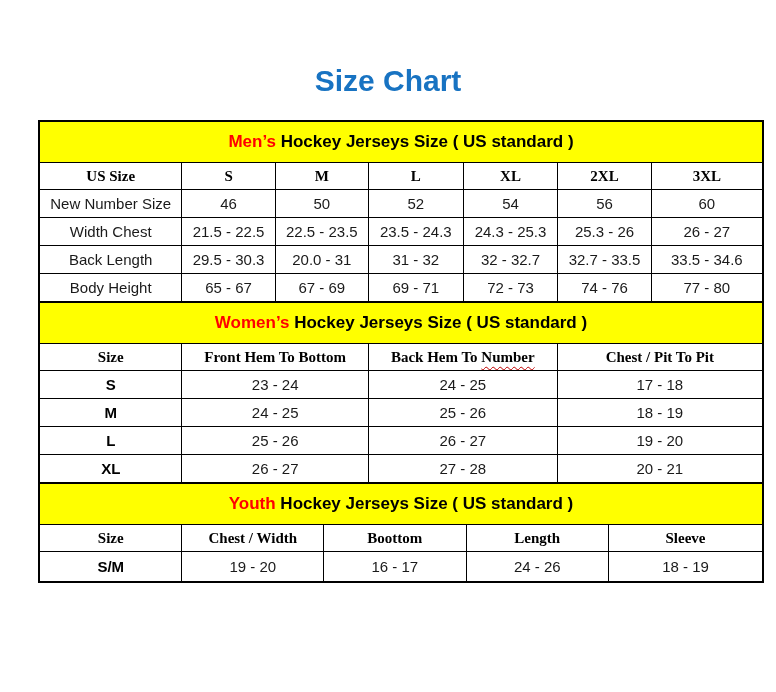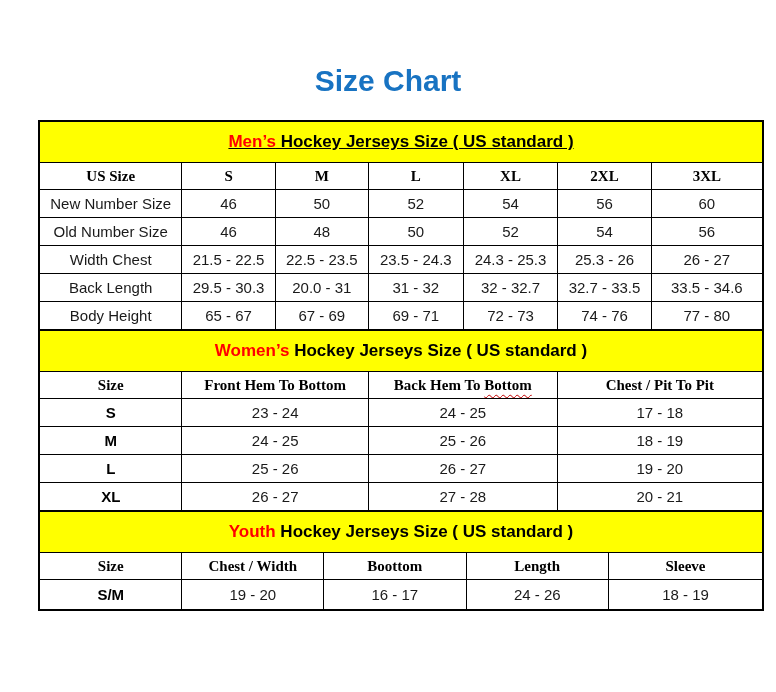--- a/index.html
+++ b/index.html
@@ -92,21 +92,21 @@
           <col style="width: 19.7%;">
           <col style="width: 12.9%;">
           <col style="width: 12.9%;">
           <col style="width: 13.1%;">
           <col style="width: 13.1%;">
           <col style="width: 12.9%;">
           <col style="width: 15.4%;">
         </colgroup>
       <tbody>
         <tr class="banner-row">
-          <td class="banner-cell" colspan="7" style="background: rgb(255, 255, 0); text-decoration: underline;">
+          <td class="banner-cell" colspan="7" style="background: rgb(255, 255, 0);">
             <span class="banner-highlight" style="color: rgb(255, 0, 0);">Men’s</span><span> Hockey Jerseys Size ( US standard )</span>
           </td>
         </tr>
         <tr class="header-row">
             <th>US Size</th>
             <th>S</th>
             <th>M</th>
             <th>L</th>
             <th>XL</th>
             <th>2XL</th>
@@ -115,29 +115,20 @@
       </tbody>
       <tbody class="data-body">
           <tr>
             <td class="row-label">New Number Size</td>
             <td class="value-cell">46</td>
             <td class="value-cell">50</td>
             <td class="value-cell">52</td>
             <td class="value-cell">54</td>
             <td class="value-cell">56</td>
             <td class="value-cell">60</td>
-          </tr>
-          <tr>
-            <td class="row-label">Old Number Size</td>
-            <td class="value-cell">46</td>
-            <td class="value-cell">48</td>
-            <td class="value-cell">50</td>
-            <td class="value-cell">52</td>
-            <td class="value-cell">54</td>
-            <td class="value-cell">56</td>
           </tr>
           <tr>
             <td class="row-label">Width Chest</td>
             <td class="value-cell">21.5 - 22.5</td>
             <td class="value-cell">22.5 - 23.5</td>
             <td class="value-cell">23.5 - 24.3</td>
             <td class="value-cell">24.3 - 25.3</td>
             <td class="value-cell">25.3 - 26</td>
             <td class="value-cell">26 - 27</td>
           </tr>
@@ -171,21 +162,21 @@
         </colgroup>
       <tbody>
         <tr class="banner-row">
           <td class="banner-cell" colspan="4" style="background: rgb(255, 255, 0);">
             <span class="banner-highlight" style="color: rgb(255, 0, 0);">Women’s</span><span> Hockey Jerseys Size ( US standard )</span>
           </td>
         </tr>
         <tr class="header-row">
             <th>Size</th>
             <th>Front Hem To Bottom</th>
-            <th><span>Back Hem To </span><span class="misspelled">Bottom</span></th>
+            <th><span>Back Hem To </span><span class="misspelled">Number</span></th>
             <th>Chest / Pit To Pit</th>
           </tr>
       </tbody>
       <tbody class="data-body">
           <tr>
             <td class="row-label">S</td>
             <td class="value-cell">23 - 24</td>
             <td class="value-cell">24 - 25</td>
             <td class="value-cell">17 - 18</td>
           </tr>

